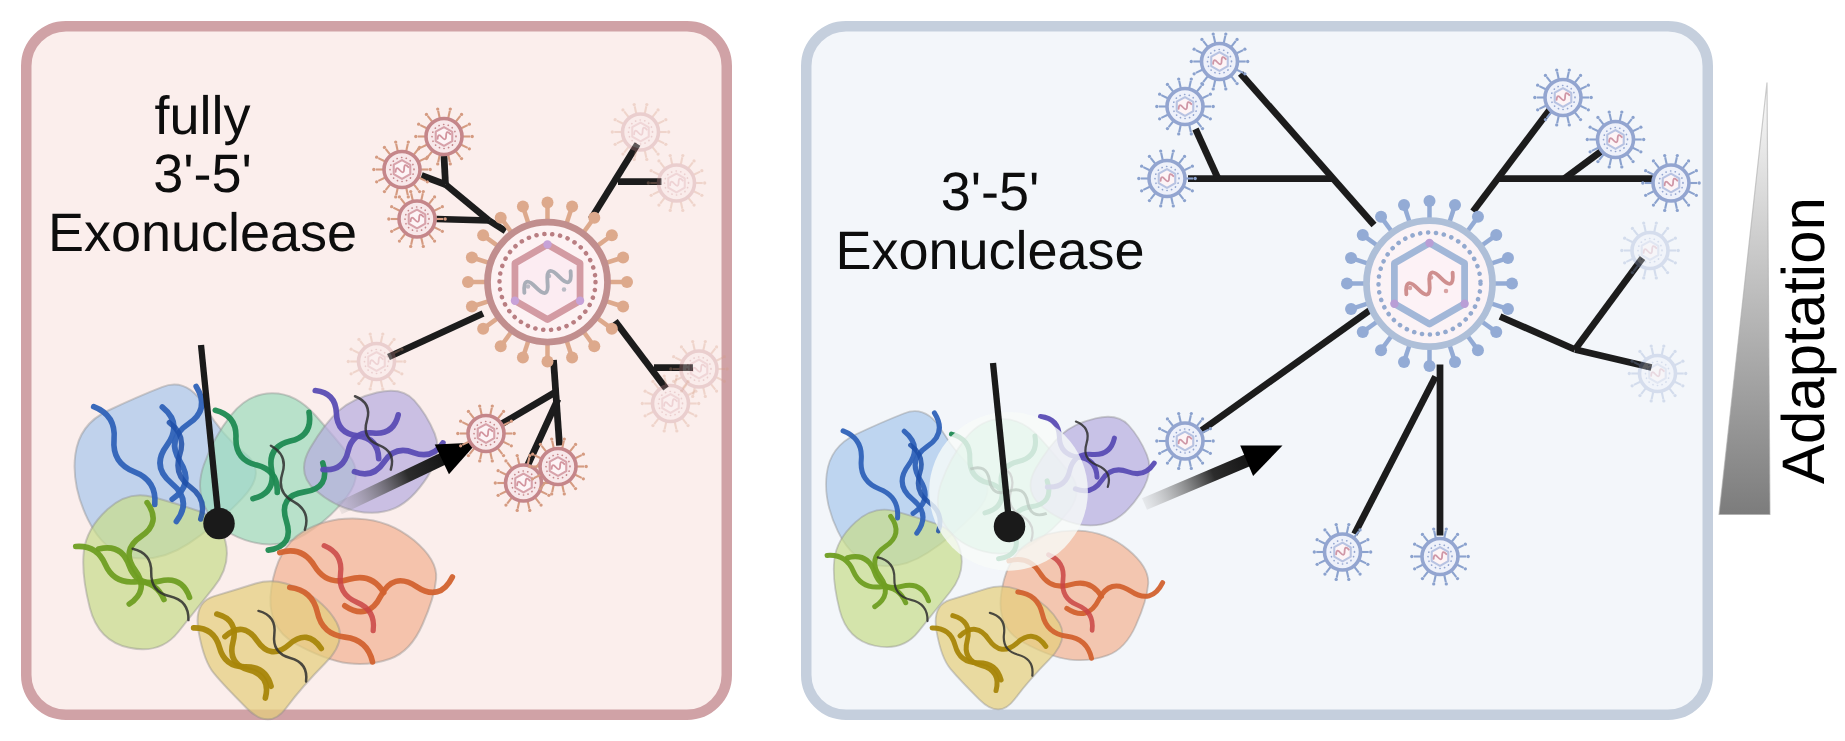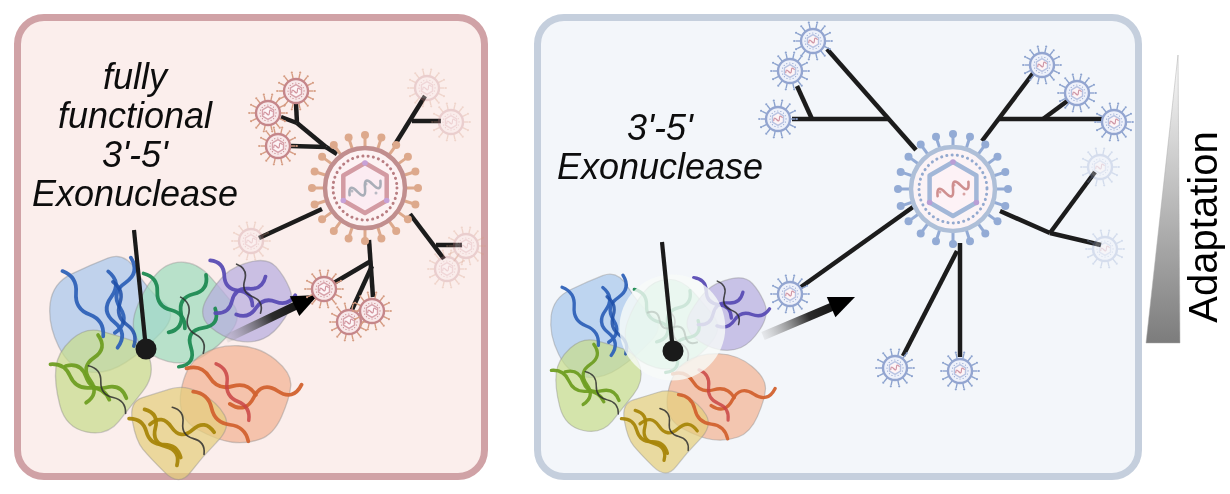--- a/index.html
+++ b/index.html
@@ -2,21 +2,21 @@
 <html><head>
 <meta charset="utf-8">
 <style>
   html,body{margin:0;padding:0;background:#ffffff;}
   body{width:1230px;height:494px;overflow:hidden;font-family:"Liberation Sans",sans-serif;}
   .stage{position:relative;width:1230px;height:494px;background:#ffffff;}
   .panel{position:absolute;top:14px;height:466px;border-radius:30px;border:7px solid #ccc;box-sizing:border-box;}
   .panel.left{left:14px;width:474px;}
   .panel.right{left:534px;width:608px;}
   .cond-label{position:absolute;width:250px;text-align:center;font-size:36px;line-height:39px;color:#0d0d0d;}
-  .cond-label span{display:block;font-style:italic;}
+  .cond-label span{display:block;}
   .label-left{left:10px;top:57px;}
   .label-right{left:535px;top:108px;}
   .adaptation-label{position:absolute;left:1074px;top:204px;width:260px;height:46px;
       text-align:center;font-size:40px;color:#000;transform:rotate(-90deg);}
   #diagram{position:absolute;left:0;top:0;pointer-events:none;}
 </style>
 </head>
 <body>
 
 <div class="stage">
@@ -993,21 +993,20 @@
           <path d="M -4.5 0 c 1.0 -2.6 2.0 -2.6 3.0 0 c 1.0 2.6 2.0 2.6 3.0 0 c 1.0 -2.6 2.0 -2.6 3.0 0" stroke="#cf96a6" stroke-width="1.2" fill="none" stroke-linecap="round" transform="rotate(-20)"></path>
         </g>
         <line x1="662" y1="242" x2="673" y2="351" stroke="#1a1a1a" stroke-width="4.2"></line>
         <circle cx="673" cy="351" r="10.5" fill="#1a1a1a"></circle>
       </g>
       <polygon points="1178,55 1146,343 1180,343" fill="url(#wg)" stroke="#aaaaaa" stroke-width="0.8" stroke-opacity="0.6"></polygon>
     </svg>
 
   <div class="cond-label label-left">
     <span>fully</span>
-    <span>functional</span>
     <span>3'-5'</span>
     <span>Exonuclease</span>
   </div>
 
   <div class="cond-label label-right">
     <span>3'-5'</span>
     <span>Exonuclease</span>
   </div>
 
   <div class="adaptation-label">Adaptation</div>

